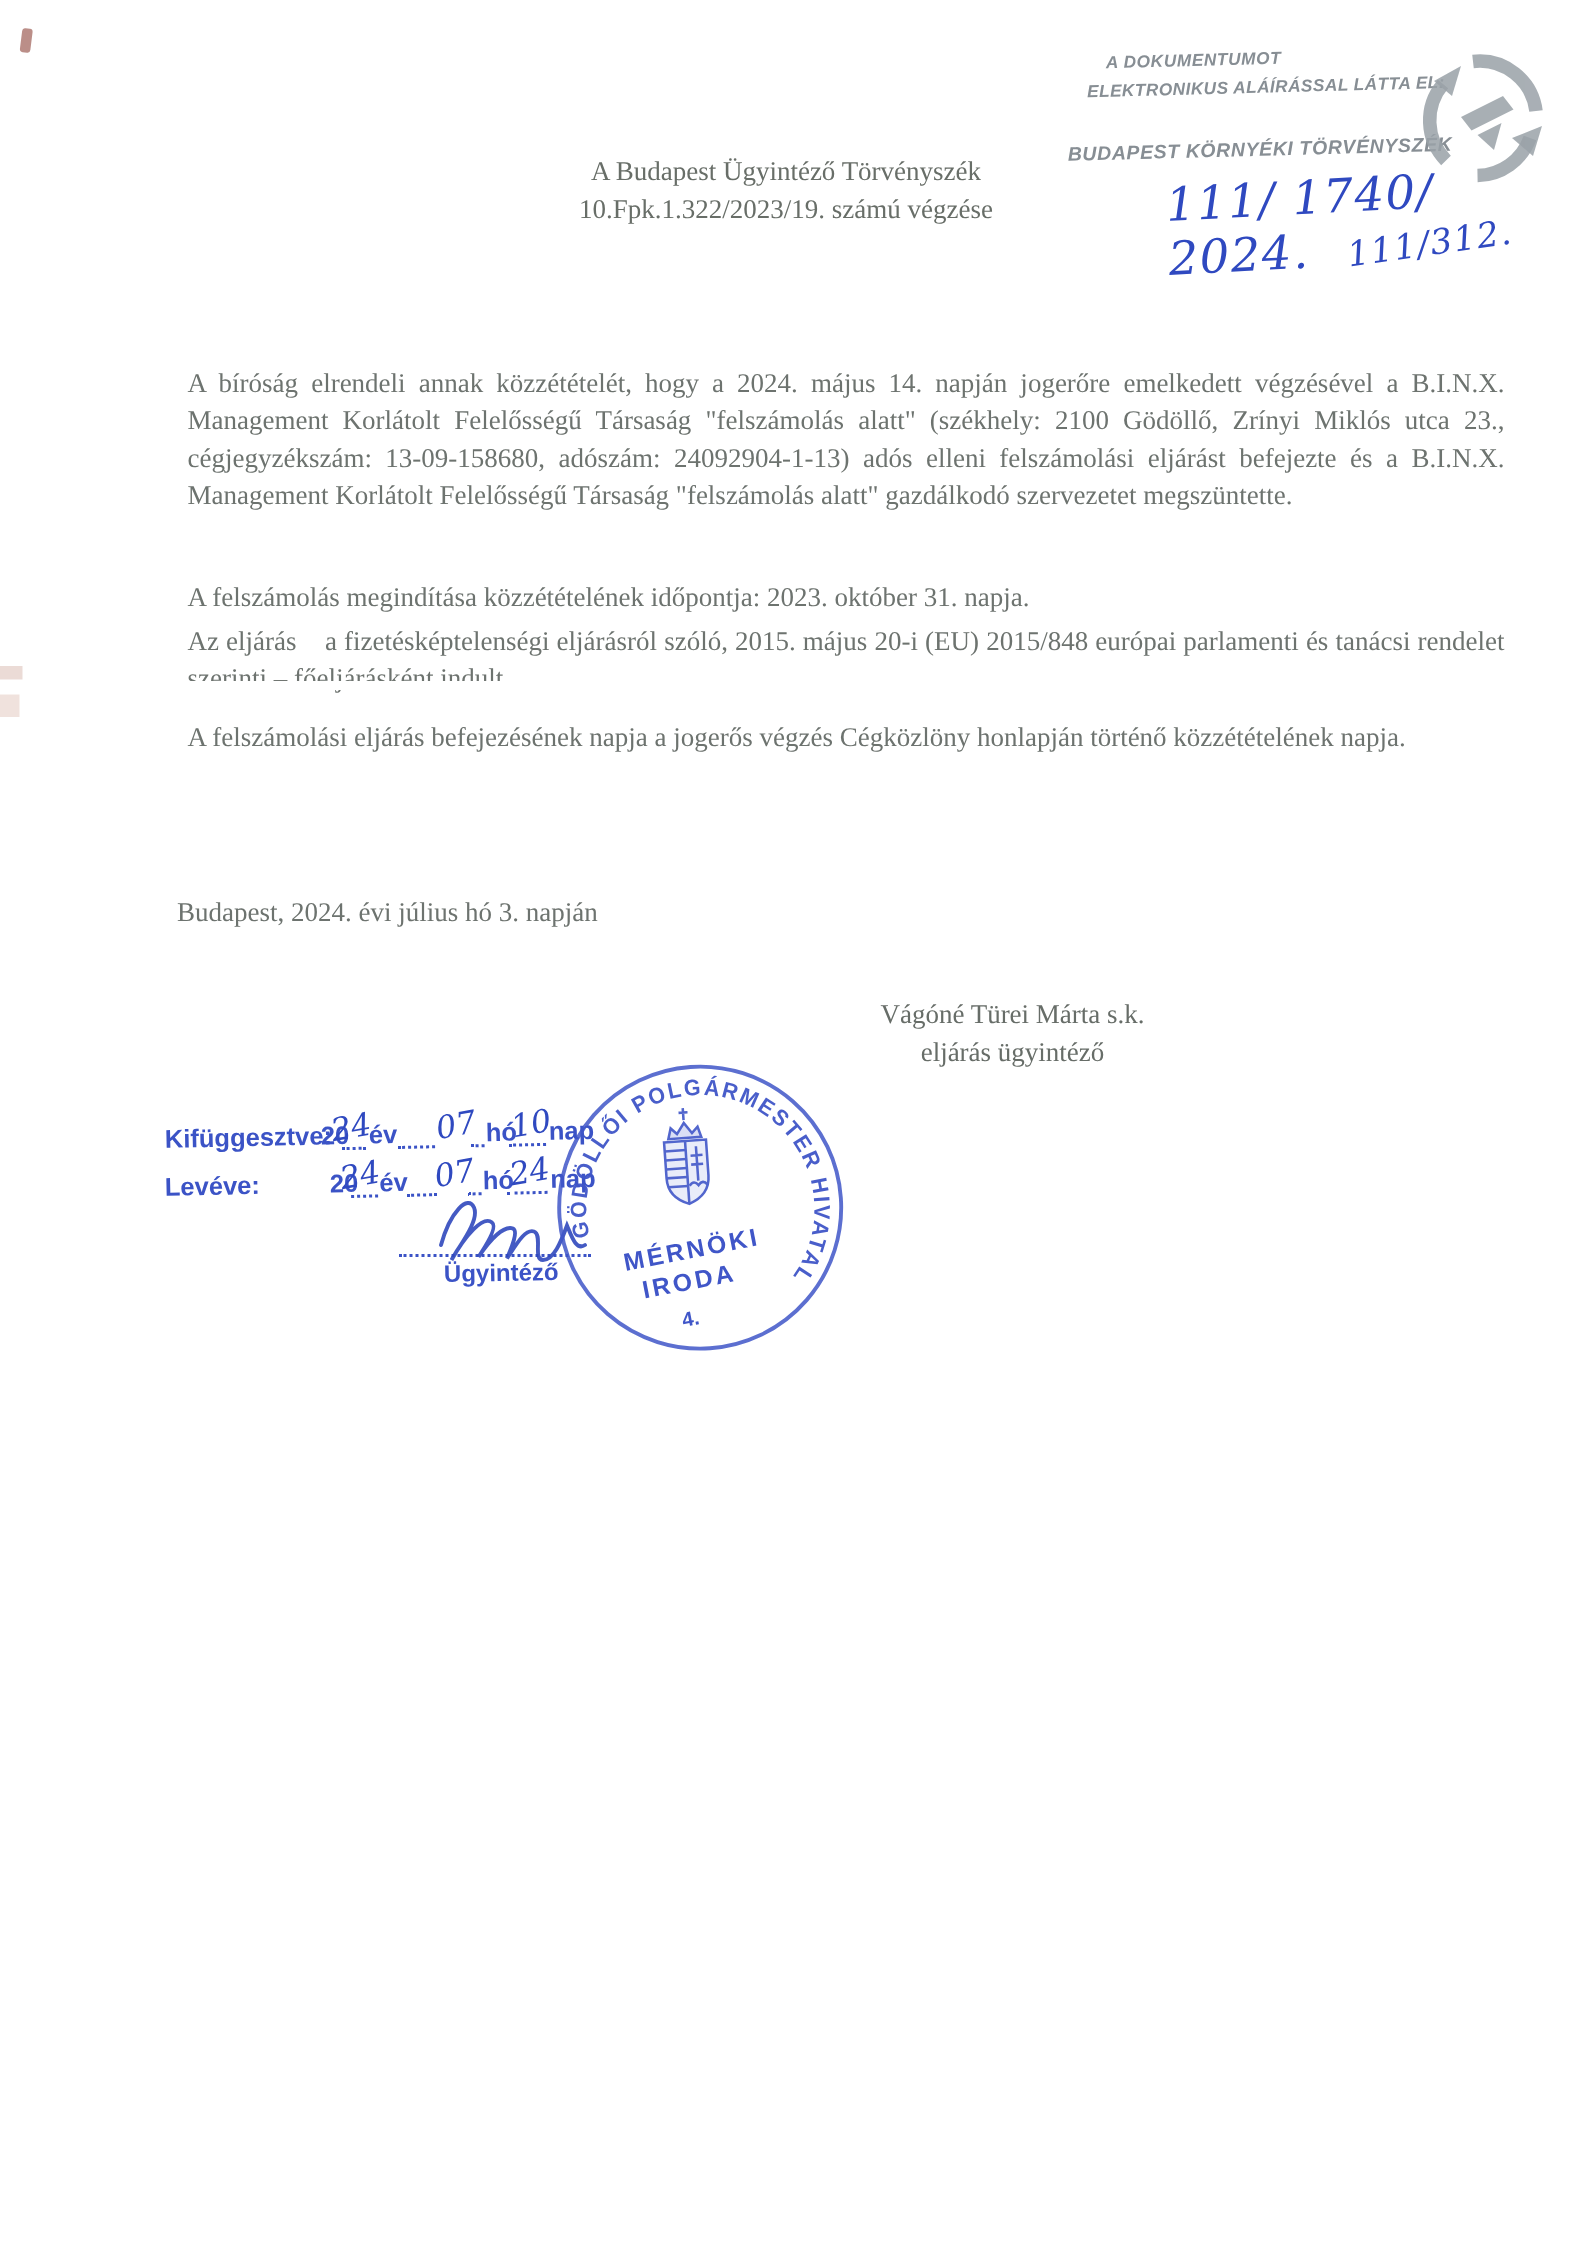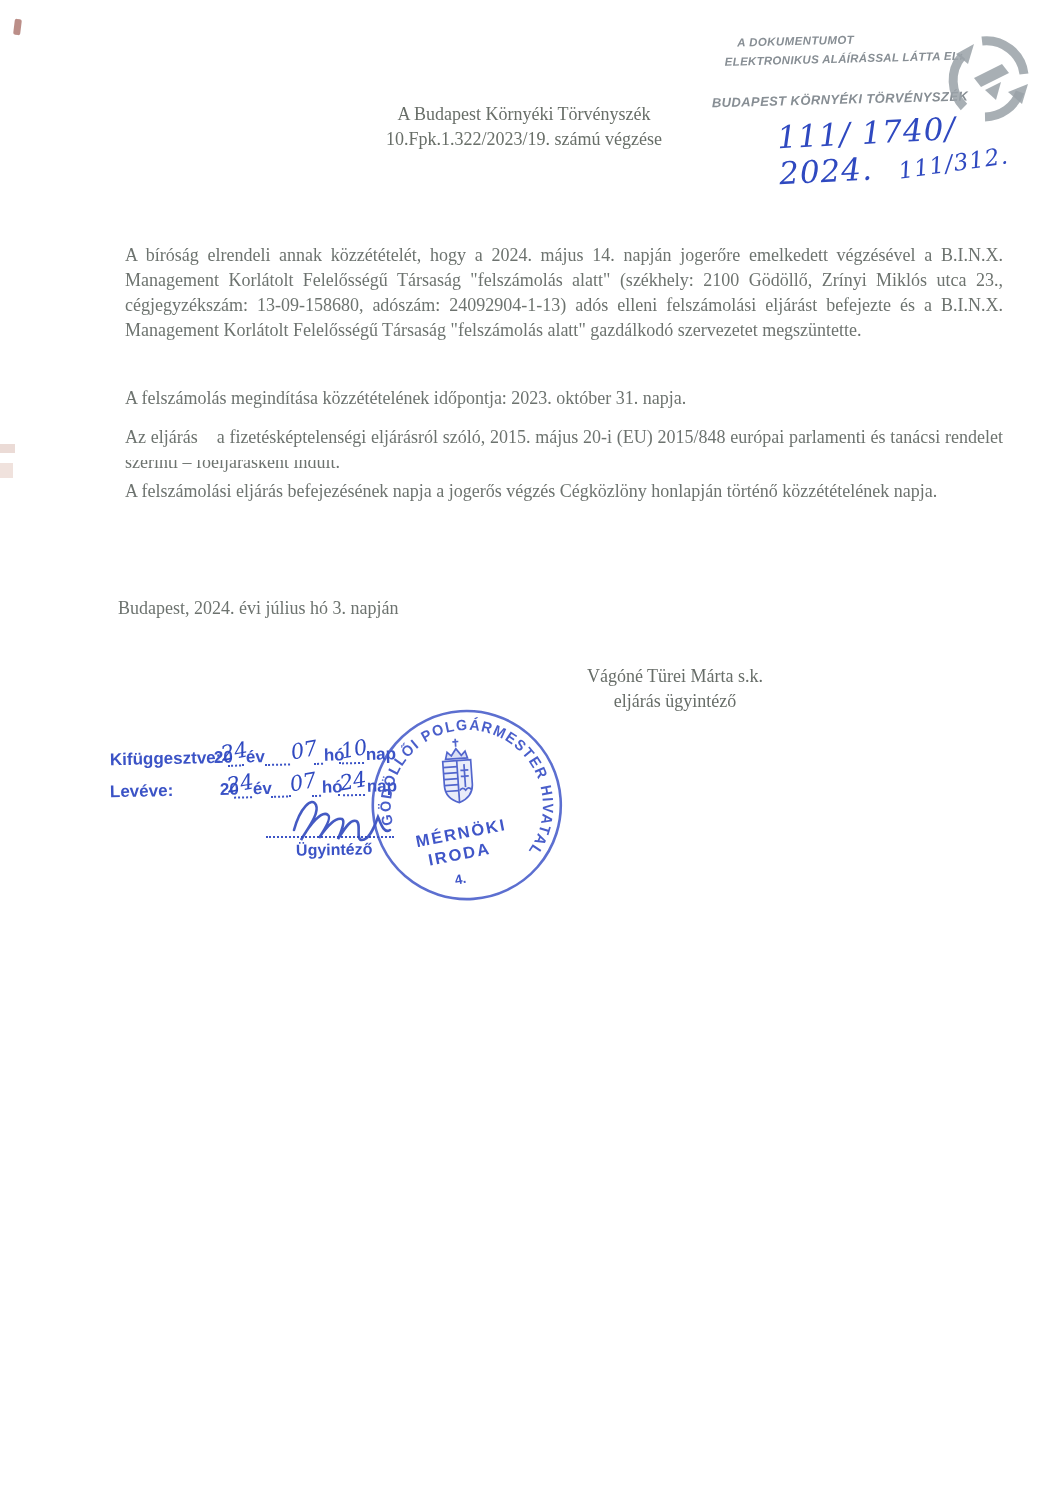--- a/index.html
+++ b/index.html
@@ -27,21 +27,21 @@
   
   .hw-ink { font-family:"DejaVu Serif", serif; font-style:italic; color:#2f49c0; }
   .ref1 { left:778px; top:112px; font-size:31px; letter-spacing:1px; transform:rotate(-3deg); }
   .ref2 { left:898px; top:150px; font-size:23px; letter-spacing:1px; transform:rotate(-8deg); }
 
   
   .title { left:284px; top:102px; width:480px; text-align:center;
            font-size:18px; line-height:24.5px; color:#686e68; }
   .para { left:93px; width:878px; text-align:justify; font-size:18px; line-height:25px;
           color:#6d736f; white-space:pre-wrap; z-index:1;margin-left:32px; }
-  .p1 { top:243px; } .p2 { top:386px; } .p3 { top:425px; } .p4 { top:479px; }
+  .p1 { top:243px; } .p2 { top:386px; } .p3 { top:415px; } .p4 { top:479px; }
   .dateline { left:118px; top:598px; font-size:18px; color:#6d736f; }
   .sig { left:520px; top:664px; width:310px; text-align:center; font-size:18px;
          line-height:25px; color:#676d68; }
 
   
   .prow { position:absolute; width:310px; height:30px; font-family:"Liberation Sans", sans-serif;
           color:#3b53c6; font-weight:700; font-size:17px; transform:rotate(-1.2deg); z-index:2; }
   .prow1 { left:110px; top:747px; } .prow2 { left:110px; top:779px; }
   .prow span { position:absolute; top:0; white-space:nowrap; }
   .dots { position:absolute; border-bottom:2.2px dotted #3b53c6; height:17px; }
@@ -83,21 +83,21 @@
       <polygon points="90,52 84,72 70,60"></polygon>
       <path d="M36,46 L64,32 L71,41 L43,55 Z"></path>
       <path d="M47,58 L63,50 L58,68 Z"></path>
     </g>
   </svg>
 
   <div class="abs hw-ink ref1">111/ 1740/ 2024.</div>
   <div class="abs hw-ink ref2">111/312.</div>
 
   <div class="abs title">
-    <div>A Budapest Környéki Törvényszék</div>
+    <div>A Budapest Ügyintéző Törvényszék</div>
     <div>10.Fpk.1.322/2023/19. számú végzése</div>
   </div>
 
   <div class="abs para p1">A bíróság elrendeli annak közzétételét, hogy a 2024. május 14. napján jogerőre emelkedett végzésével a B.I.N.X. Management Korlátolt Felelősségű Társaság "felszámolás alatt" (székhely: 2100 Gödöllő, Zrínyi Miklós utca 23., cégjegyzékszám: 13-09-158680, adószám: 24092904-1-13) adós elleni felszámolási eljárást befejezte és a B.I.N.X. Management Korlátolt Felelősségű Társaság "felszámolás alatt" gazdálkodó szervezetet megszüntette.</div>
   <div class="abs para p2">A felszámolás megindítása közzétételének időpontja: 2023. október 31. napja.</div>
   <div class="abs para p3">Az eljárás    a fizetésképtelenségi eljárásról szóló, 2015. május 20-i (EU) 2015/848 európai parlamenti és tanácsi rendelet szerinti – főeljárásként indult.</div>
   <div class="abs para p4">A felszámolási eljárás befejezésének napja a jogerős végzés Cégközlöny honlapján történő közzétételének napja.</div>
 
   <div class="abs dateline">Budapest, 2024. évi július hó 3. napján</div>
 

